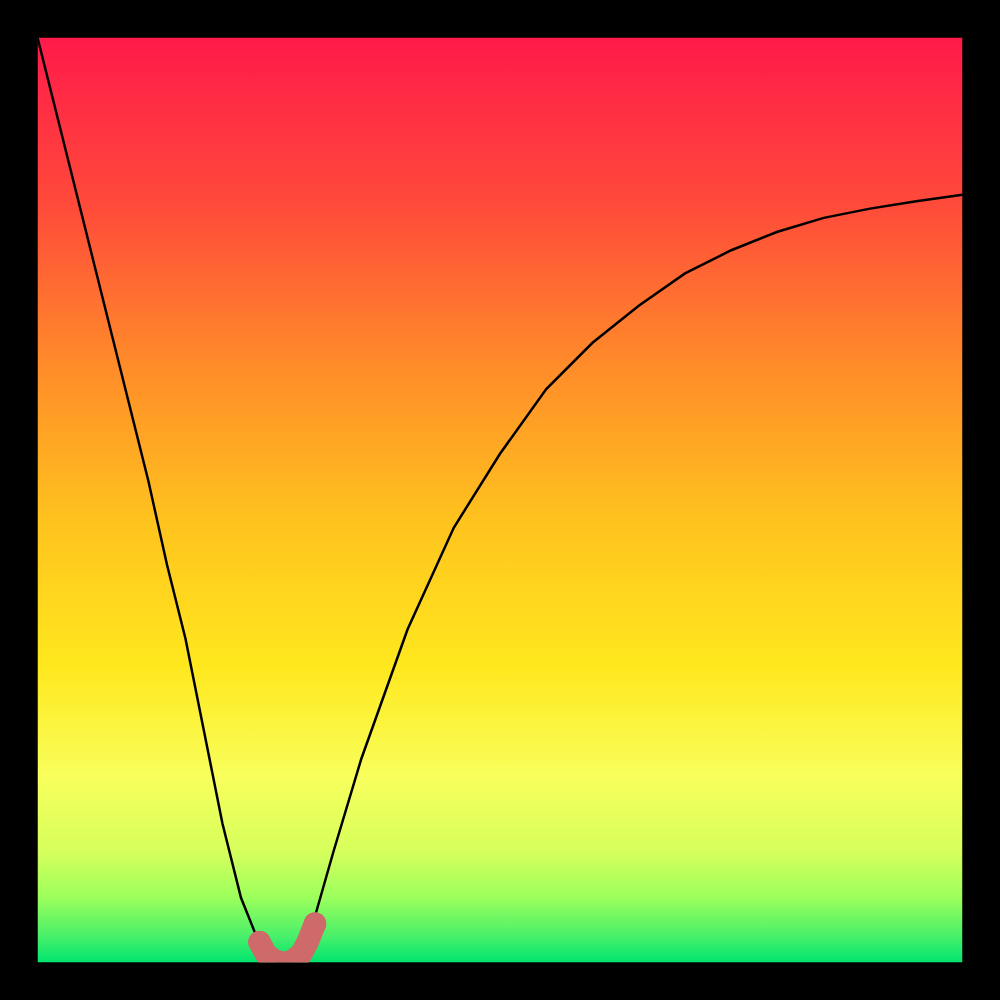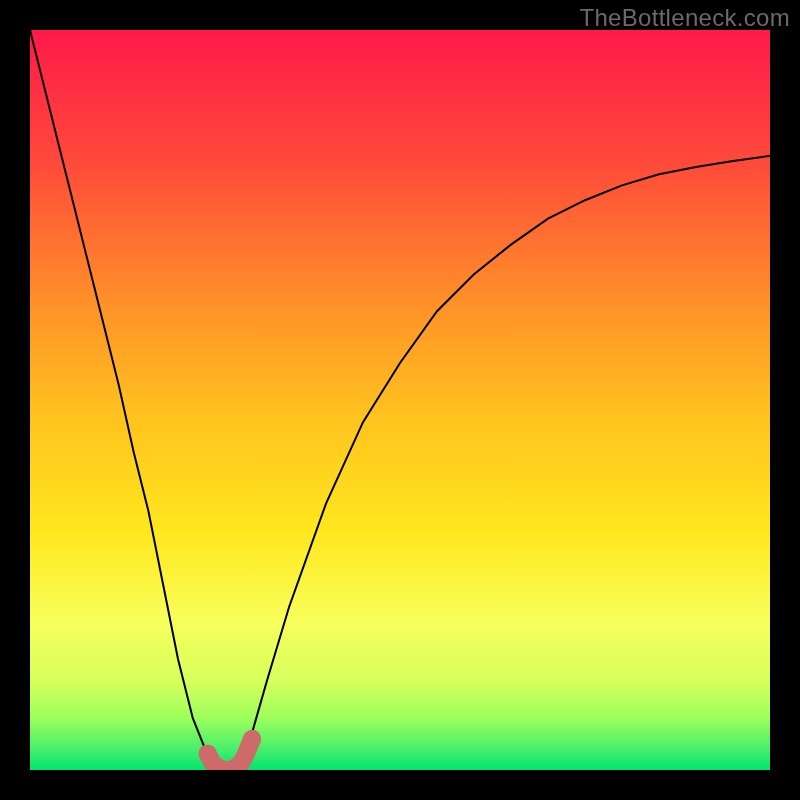--- a/index.html
+++ b/index.html
@@ -32,21 +32,20 @@
     top: 30px;
     left: 30px;
     width: 740px;
     height: 740px;
   }
 </style>
 </head>
 <body>
 
 <div class="outer">
-  <div class="watermark">TheBottleneck.com</div>
   <svg viewBox="0 0 740 740">
     <defs>
       <linearGradient id="bg" x1="0" y1="0" x2="0" y2="1">
         <stop offset="0%" stop-color="#ff1a4a"></stop>
         <stop offset="18%" stop-color="#ff4a3a"></stop>
         <stop offset="35%" stop-color="#ff8a2a"></stop>
         <stop offset="52%" stop-color="#ffc21e"></stop>
         <stop offset="68%" stop-color="#ffe81e"></stop>
         <stop offset="80%" stop-color="#f8ff5c"></stop>
         <stop offset="88%" stop-color="#d6ff5c"></stop>

